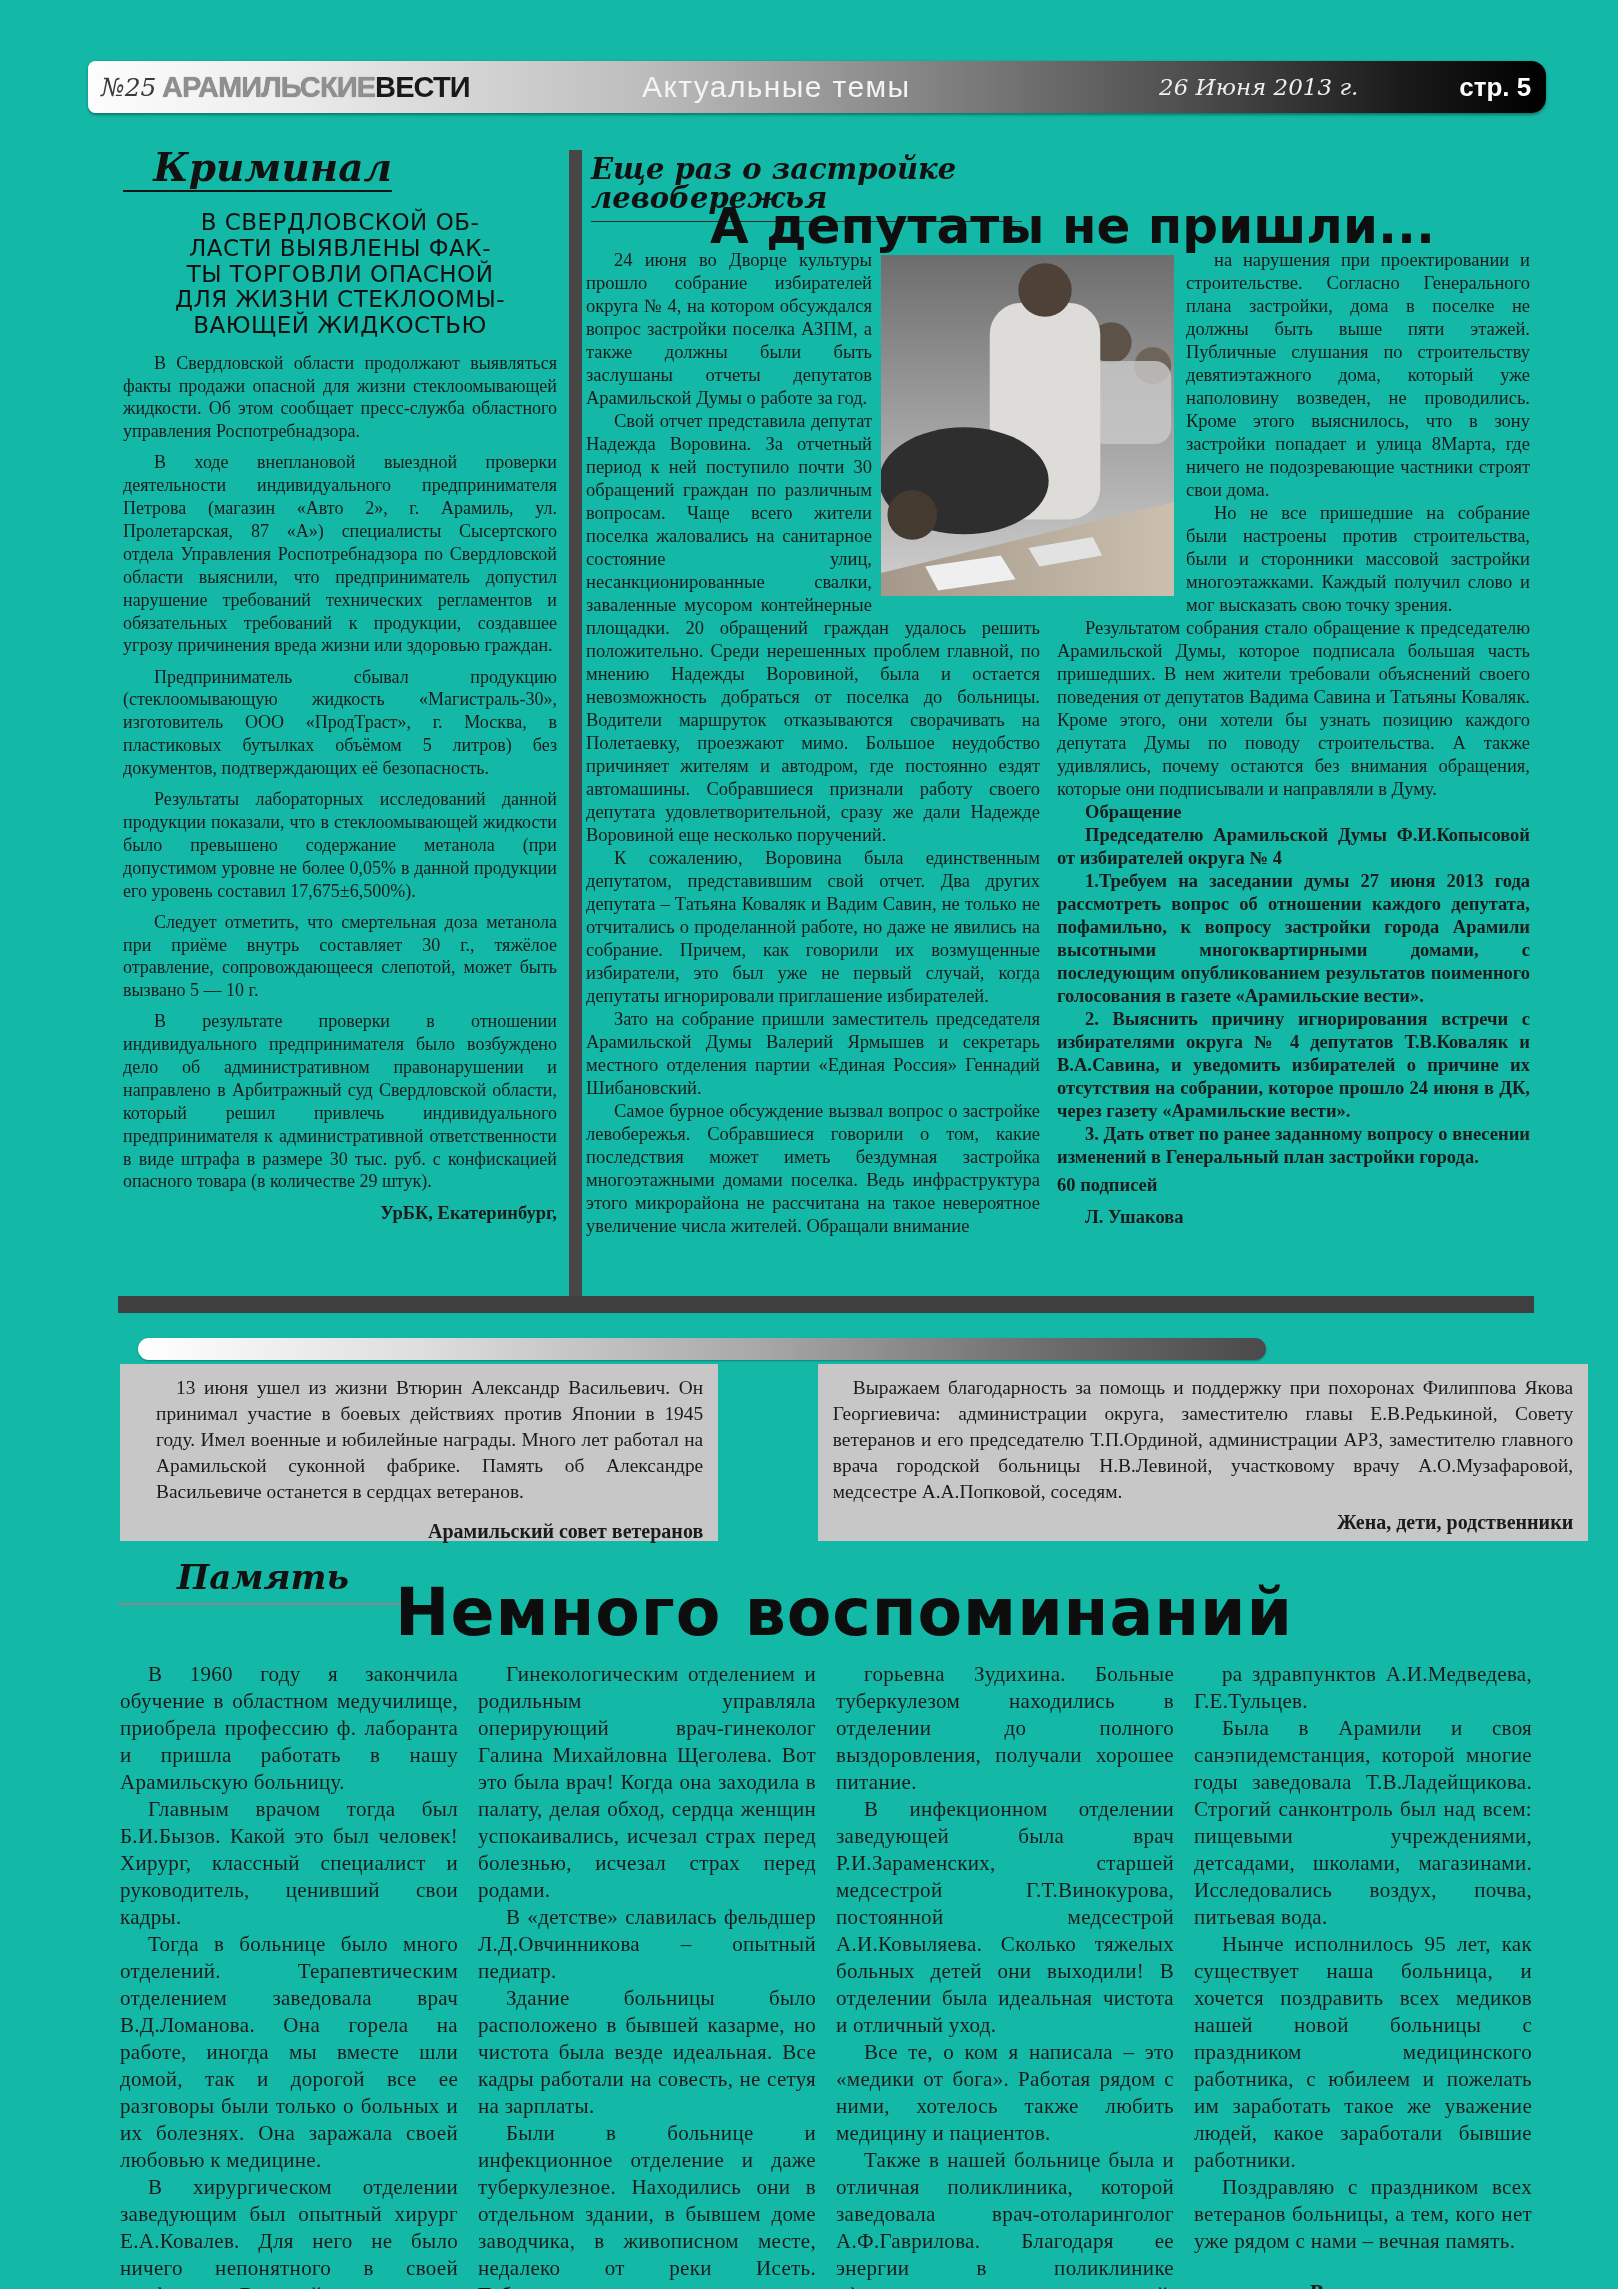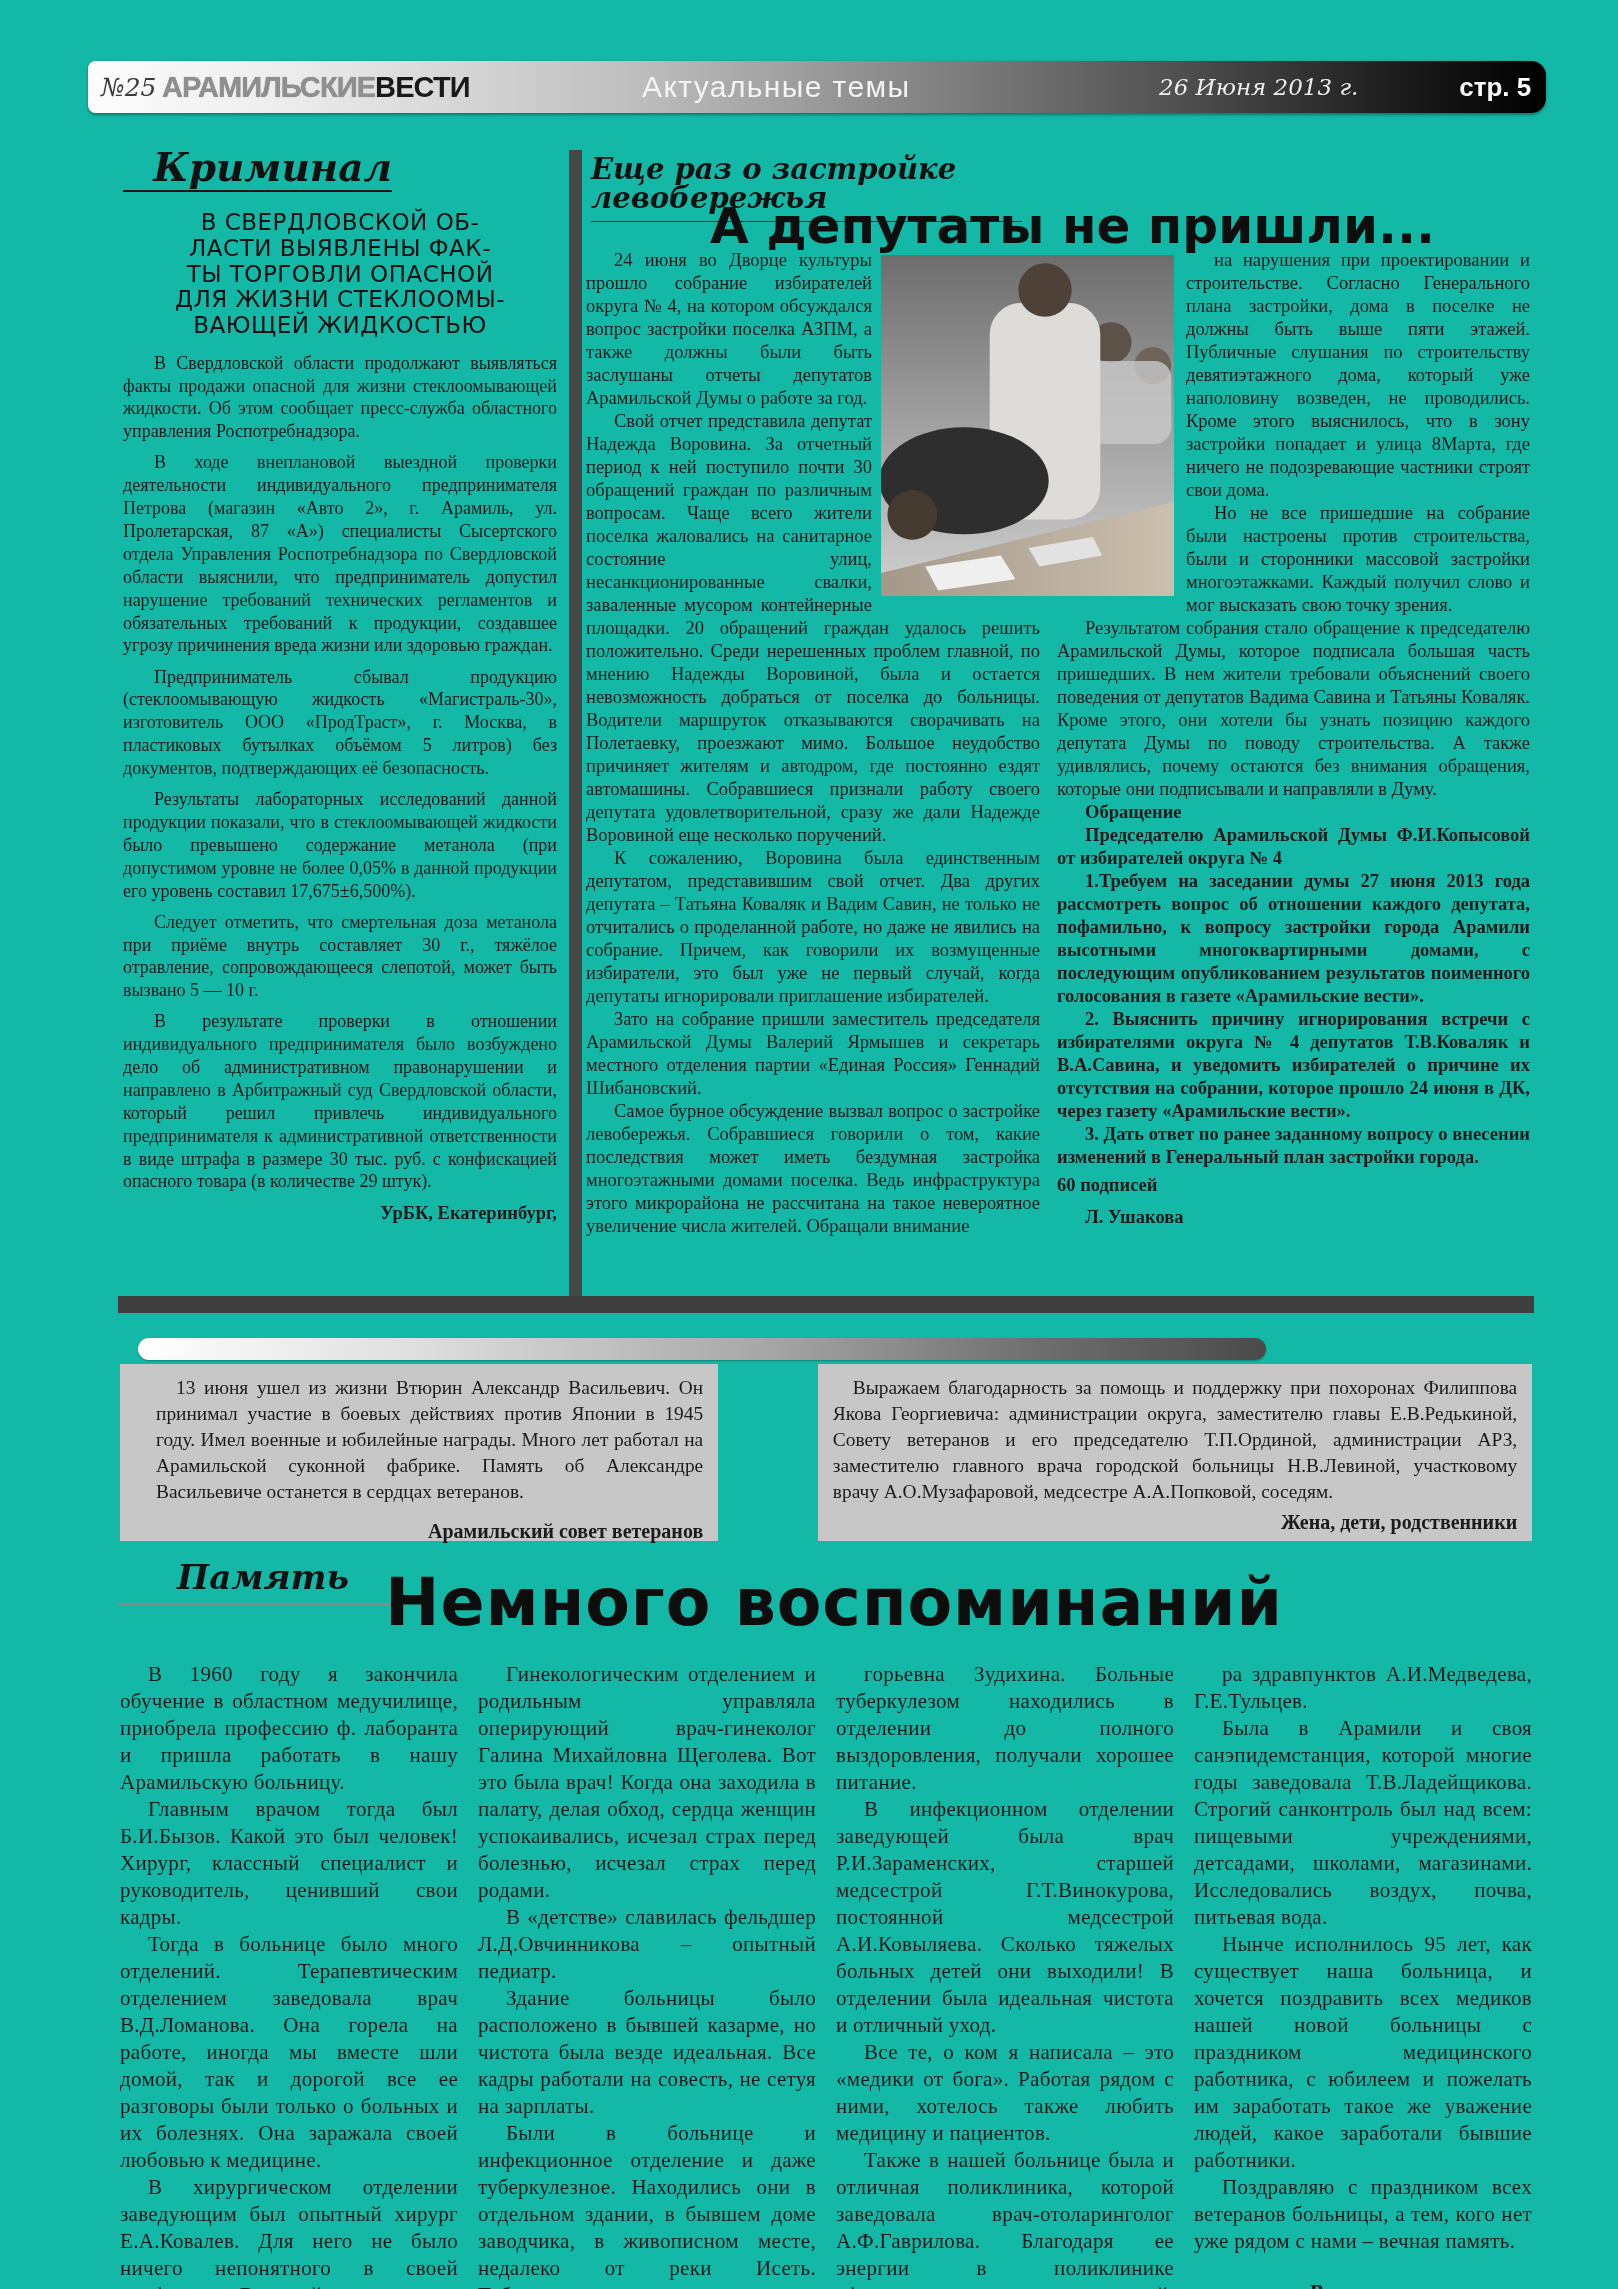--- a/index.html
+++ b/index.html
@@ -61,25 +61,25 @@
   .deco-bar{position:absolute;left:138px;top:1338px;width:1128px;height:22px;border-radius:11px;
     background:linear-gradient(90deg,#ffffff 0%,#dedede 25%,#a8a8a8 55%,#6e6e6e 80%,#4a4a4a 100%);
     box-shadow:0 0.9px 1.8px rgba(0,0,0,.3);}
 
   
   .gray-box{position:absolute;top:1364px;height:177px;background:#c7c7c7;box-sizing:border-box;
     padding:11px 14.8px;}
   .gray-box p{margin:0;font-size:19.4px;line-height:26px;text-align:justify;text-indent:20px;}
   .gray-box .sig{text-align:right;text-indent:0;margin-top:13px;font-size:20px;}
   .obit{left:120px;width:598px;padding-left:36px;}
-  .thanks{left:818px;width:714px;}
+  .thanks{left:818px;width:770px;}
   .thanks .sig{margin-top:3.7px;}
 
   
-  .mem-headline{position:absolute;left:120px;top:1562px;width:1412px;margin:8px;text-align:center;
+  .mem-headline{position:absolute;left:120px;top:1562px;width:1412px;margin:18px;text-align:center;
     font-family:"DejaVu Sans",sans-serif;font-weight:bold;font-size:65px;line-height:1;letter-spacing:0.9px;color:#0d0d0d;}
   .mem-cols{position:absolute;left:120px;top:1661px;width:1412px;display:flex;gap:20px;}
   .mcol{flex:1;}
   .mcol p{font-size:21px;line-height:27px;text-align:justify;text-indent:28px;margin:0;letter-spacing:0.3px;}
   .mcol .sig{text-align:right;text-indent:0;margin-top:24px;font-size:21px;white-space:pre-line;}
 </style>
 </head>
 <body>
 
 <div class="page">

